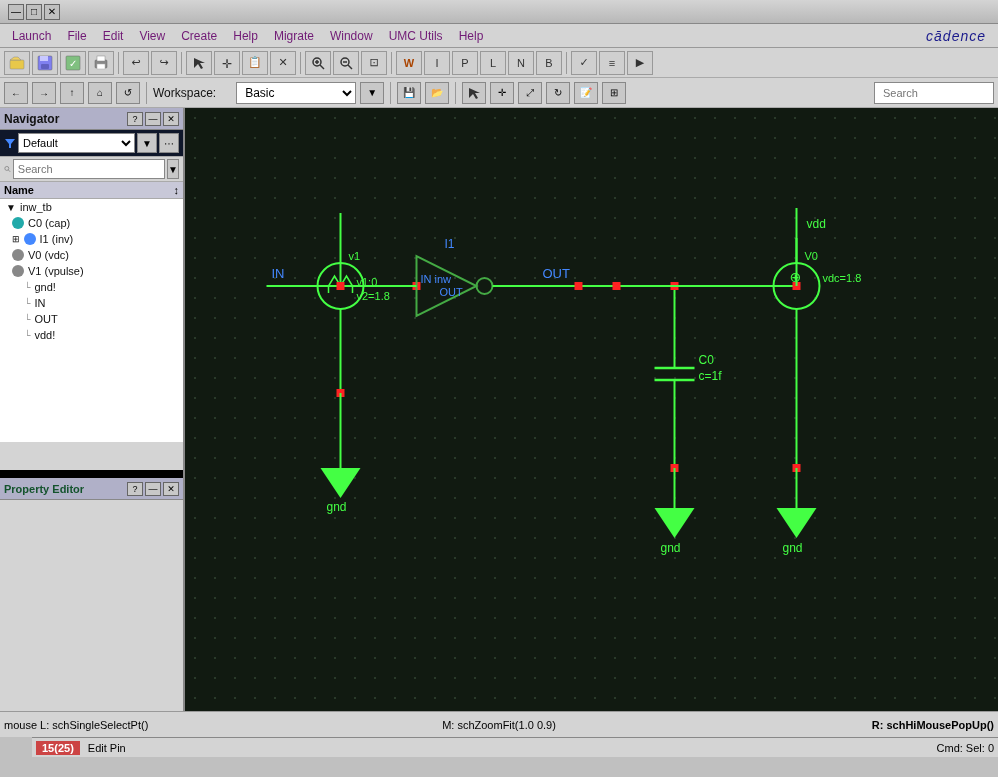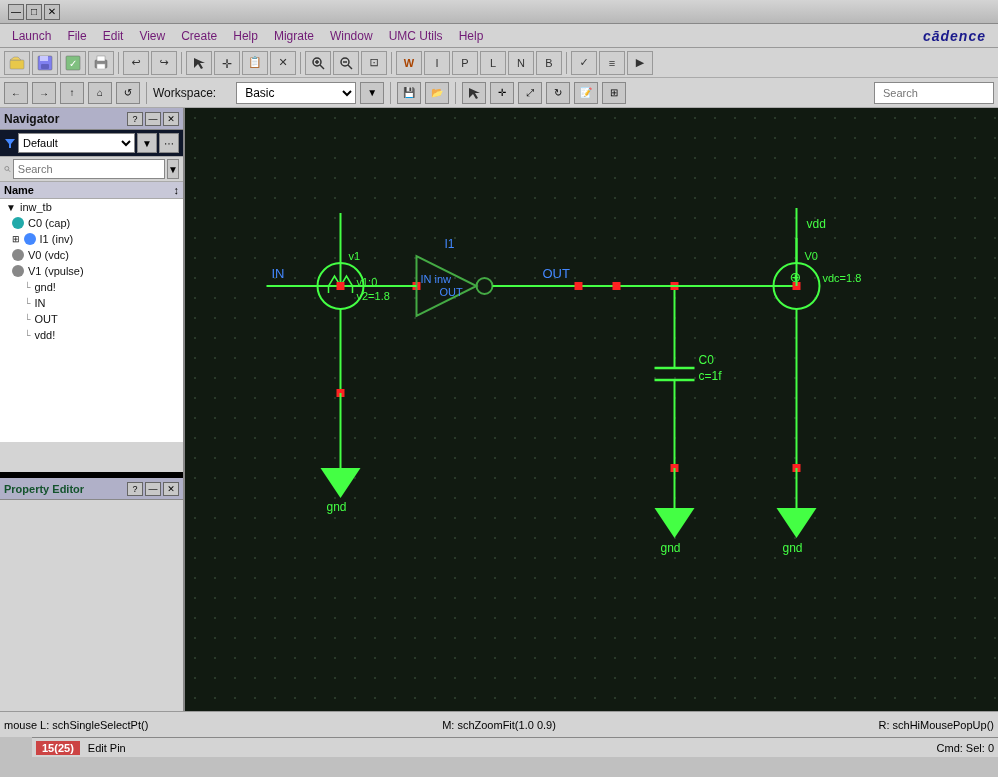--- a/index.html
+++ b/index.html
@@ -38,21 +38,21 @@
       padding: 2px 8px;
       font-size: 12px;
       color: #701a75;
       cursor: pointer;
     }
     #cadence-logo {
       margin-left: auto;
       font-style: italic;
       font-size: 14px;
       color: #1a1a8c;
-      font-weight: bold;
+      font-weight: normal;
       padding-right: 8px;
       letter-spacing: 1px;
     }
 
     
     .toolbar-row {
       background: #d4d4d4;
       height: 30px;
       display: flex;
       align-items: center;
@@ -115,21 +115,21 @@
     #left-panel {
       width: 185px;
       background: #d4d4d4;
       border-right: 2px solid #888;
       display: flex;
       flex-direction: column;
     }
 
     
     #navigator {
-      border-bottom: 6px solid #000000;
+      border-bottom: 8px solid #000000;
       flex: 0 0 370px;
     }
     #navigator-header {
       background: #b0b0c8;
       height: 22px;
       display: flex;
       align-items: center;
       padding: 0 4px;
       border-bottom: 1px solid #888;
     }
@@ -274,21 +274,21 @@
       height: 26px;
       display: flex;
       align-items: center;
       padding: 0 4px;
       border-top: 1px solid #999;
       font-size: 11px;
       gap: 8px;
     }
     #status-left { flex: 1; }
     #status-center { flex: 2; text-align: center; }
-    #status-right { flex: 1; text-align: right; }
+    #status-right { flex: 1; text-align: right; font-weight: bold; }
 
     
     #footer-bar {
       background: #d4d4d4;
       height: 20px;
       display: flex;
       align-items: center;
       padding: 0 4px;
       border-top: 1px solid #888;
       font-size: 11px;

